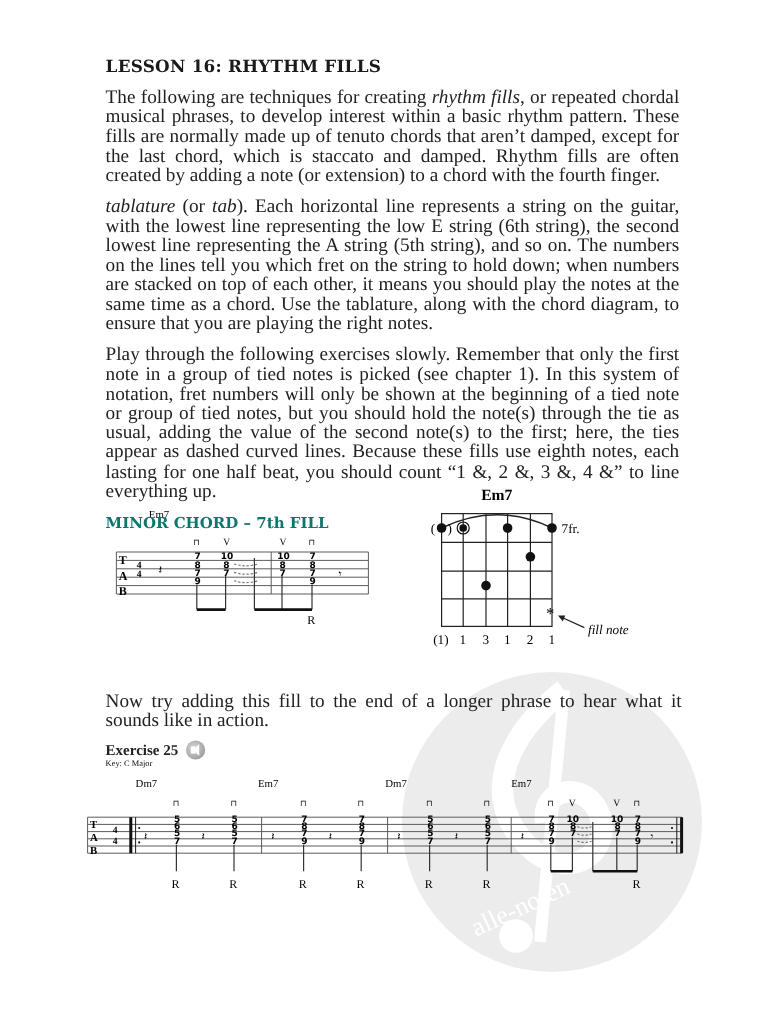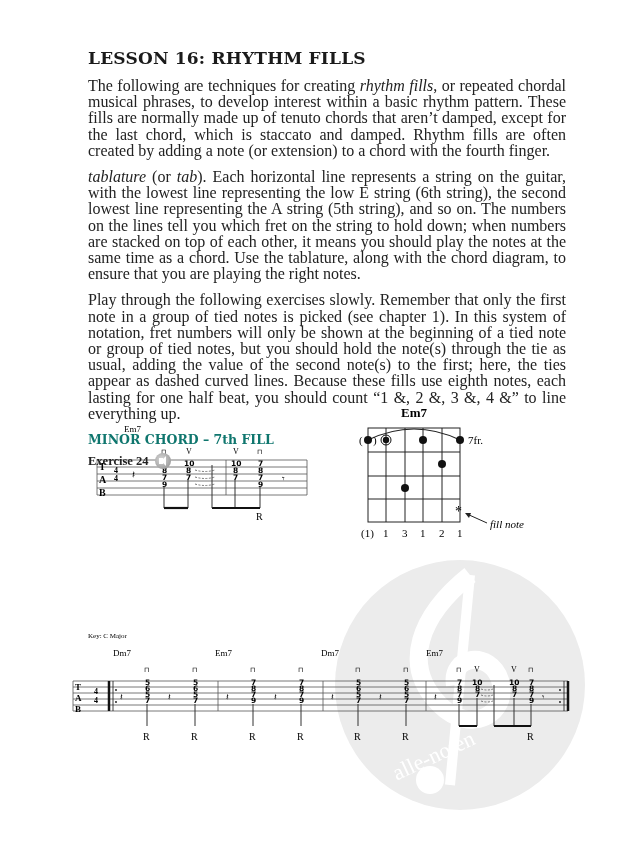--- a/index.html
+++ b/index.html
@@ -3,21 +3,21 @@
 <meta charset="utf-8">
 <style>
   html, body { margin: 0; padding: 0; }
   body {
     width: 640px; height: 853px; background: #ffffff; position: relative; overflow: hidden;
     font-family: "Liberation Serif", "DejaVu Serif", serif; color: #222;
   }
   .watermark { position: absolute; left: 330px; top: 555px; width: 260px; height: 260px; z-index: 0; }
   .page { position: absolute; left: 88px; top: 48px; width: 478px; z-index: 1; }
   h1 {
-    font-family: "DejaVu Serif", serif; font-weight: bold; font-size: 17px;
+    font-family: "DejaVu Serif", serif; font-weight: bold; font-size: 14px;
     letter-spacing: 0.2px; margin: 0 0 10px 0; color: #1a1a1a;
   }
   p.body {
     font-size: 16px; line-height: 16.2px; text-align: justify; margin: 0 0 10px 0;
   }
   p.body em { font-style: italic; }
   h2 {
     font-family: "DejaVu Serif", serif; font-weight: bold; font-size: 12.5px;
     margin: 10px 0 6px 0; color: #0f766e;
   }
@@ -48,24 +48,20 @@
 <div class="page">
   <h1>LESSON 16: RHYTHM FILLS</h1>
 
   <p class="body"><span>The following are techniques for creating </span><em>rhythm fills</em><span>, or repeated chordal musical phrases, to develop interest within a basic rhythm pattern. These fills are normally made up of tenuto chords that aren’t damped, except for the last chord, which is staccato and damped. Rhythm fills are often created by adding a note (or extension) to a chord with the fourth finger.</span></p>
 
   <p class="body"><em>tablature</em><span> (or </span><em>tab</em><span>). Each horizontal line represents a string on the guitar, with the lowest line representing the low E string (6th string), the second lowest line representing the A string (5th string), and so on. The numbers on the lines tell you which fret on the string to hold down; when numbers are stacked on top of each other, it means you should play the notes at the same time as a chord. Use the tablature, along with the chord diagram, to ensure that you are playing the right notes.</span></p>
 
   <p class="body"><span>Play through the following exercises slowly. Remember that only the first note in a group of tied notes is picked (see chapter 1). In this system of notation, fret numbers will only be shown at the beginning of a tied note or group of tied notes, but you should hold the note(s) through the tie as usual, adding the value of the second note(s) to the first; here, the ties appear as dashed curved lines. Because these fills use eighth notes, each lasting for one half beat, you should count “1 &amp;, 2 &amp;, 3 &amp;, 4 &amp;” to line everything up.</span></p>
 
   <h2>MINOR CHORD – 7th FILL</h2>
-  <div class="exercise-label">
-    <span>Exercise 24</span>
-    <span class="speaker"></span>
-  </div>
 </div>
 
 <svg class="abs" style="left:92px; top:420px;" width="220" height="105">
   <text x="32" y="12" font-size="9">Em7</text>
   <g stroke="#555" stroke-width="0.8">
     <line x1="5" y1="40" x2="215" y2="40"></line>
       <line x1="5" y1="47" x2="215" y2="47"></line>
     <line x1="5" y1="54" x2="215" y2="54"></line>
       <line x1="5" y1="61" x2="215" y2="61"></line>
     <line x1="5" y1="68" x2="215" y2="68"></line>
@@ -147,20 +143,25 @@
   <text x="135" y="128" font-size="11" font-style="italic">fill note</text>
   <text x="6" y="137" font-size="11">(1)</text>
   <text x="28" y="137" font-size="11">1</text>
   <text x="47" y="137" font-size="11">3</text>
   <text x="65" y="137" font-size="11">1</text>
   <text x="84" y="137" font-size="11">2</text>
   <text x="102" y="137" font-size="11">1</text>
 </svg>
 
 <div class="abs" style="left:88px; top:577px; width:480px; z-index:1;">
+  <p class="body" style="margin:0 0 8px 0;">Now try adding this fill to the end of a longer phrase to hear what it sounds like in action.</p>
+  <div class="exercise-label">
+    <span>Exercise 25</span>
+    <span class="speaker"></span>
+  </div>
 </div>
 
 <svg class="abs" style="left:68px; top:628px; z-index:1;" width="510" height="125">
   <text x="20" y="10" font-size="7">Key: C Major</text>
   <text x="45" y="28" font-size="9">Dm7</text>
   <text x="147" y="28" font-size="9">Em7</text>
   <text x="253" y="28" font-size="9">Dm7</text>
   <text x="358" y="28" font-size="9">Em7</text>
   <g stroke="#555" stroke-width="0.8">
     <line x1="5" y1="53" x2="500" y2="53"></line>

